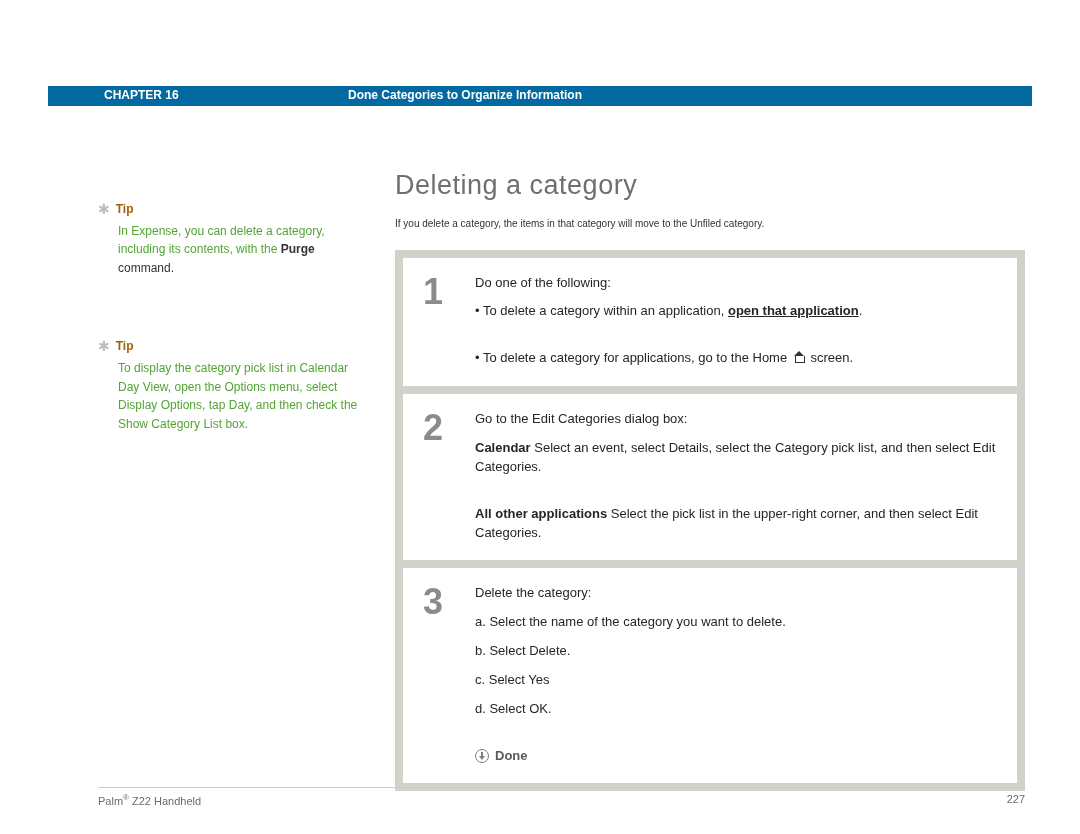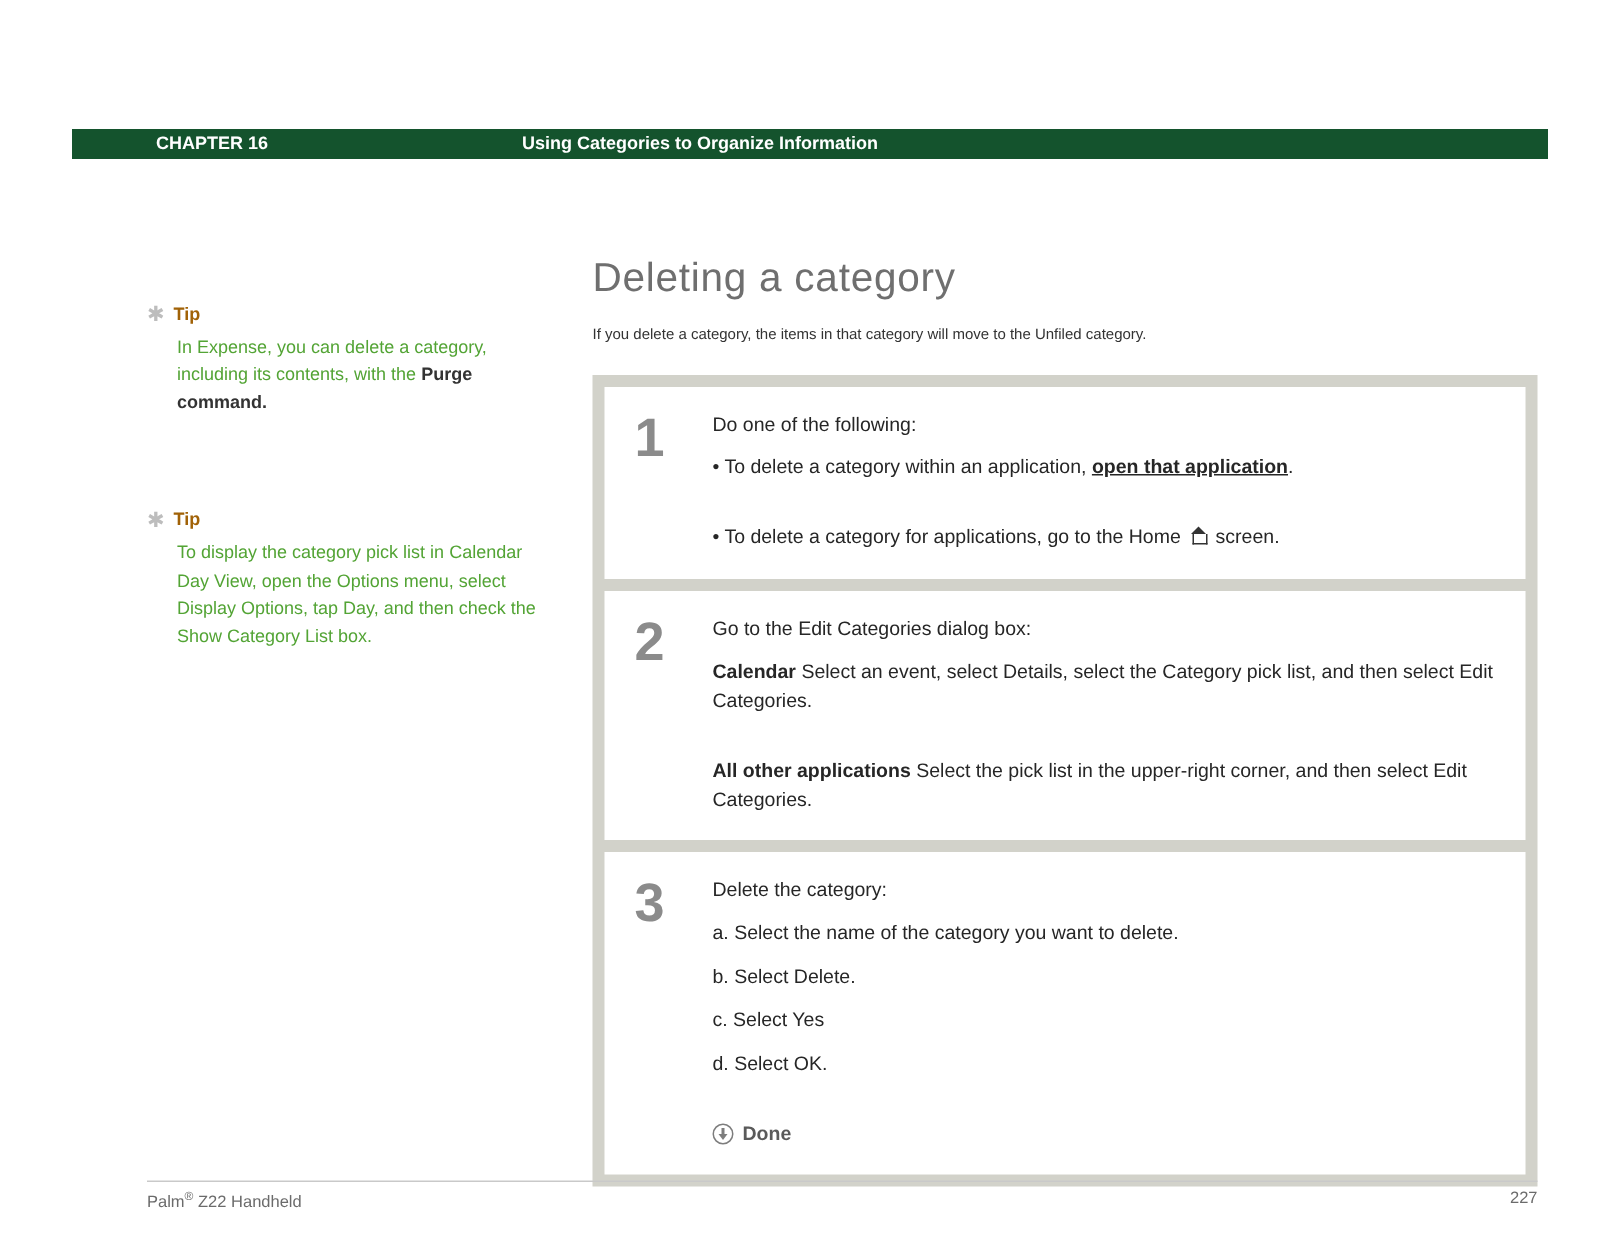--- a/index.html
+++ b/index.html
@@ -9,21 +9,21 @@
       background: #ffffff;
       font-family: Arial, Helvetica, sans-serif;
       color: #333;
       font-size: 13px;
       line-height: 1.45;
     }
     .page { position: relative; width: 100%; height: 100%; }
     .header-band {
       position: absolute;
       left: 48px; right: 48px; top: 86px; height: 20px;
-      background: #14532d;
+      background: #0369a1;
       color: #fff;
       display: flex; align-items: center;
       font-size: 12px;
       font-weight: bold;
     }
     .header-band .chapter { position: absolute; left: 56px; }
     .header-band .topic { position: absolute; left: 300px; }
     .sidebar {
       position: absolute;
       left: 98px; top: 162px; width: 260px;
@@ -38,21 +38,21 @@
       display: inline-block;
       margin-top: 38px;
     }
     .aster {
       display: inline-block;
       margin-right: 6px;
       font-size: 14px; color: #bdbdbd;
       position: relative; top: 1px;
     }
     .tip-body { margin-left: 20px; margin-top: 2px; }
-    .tip-body .black { color: #333; font-weight: bold; }
+    .tip-body .black { color: #333; }
     .tip-body .bold { font-weight: bold; }
     .main {
       position: absolute;
       left: 395px; right: 55px; top: 166px;
     }
     .h1 {
       font-size: 27px;
       font-weight: 400;
       color: #6f6f6f;
       letter-spacing: 0.5px;
@@ -153,21 +153,21 @@
     .footer .brand b { font-weight: normal; }
     sup { font-size: 8px; vertical-align: super; }
   </style>
 </head>
 <body>
 
 <div class="page">
 
   <div class="header-band">
     <span class="chapter">CHAPTER 16</span>
-    <span class="topic">Using Categories to Organize Information</span>
+    <span class="topic">Done Categories to Organize Information</span>
   </div>
 
   <div class="sidebar">
     <div class="tip-block">
       <span class="aster">✱</span><span class="tip-label">Tip</span>
       <div class="tip-body">
         <span>In Expense, you can delete a category, including its contents, with the </span><span class="black bold">Purge</span><span class="black"> command.</span>
       </div>
     </div>
     <div class="tip-block">

